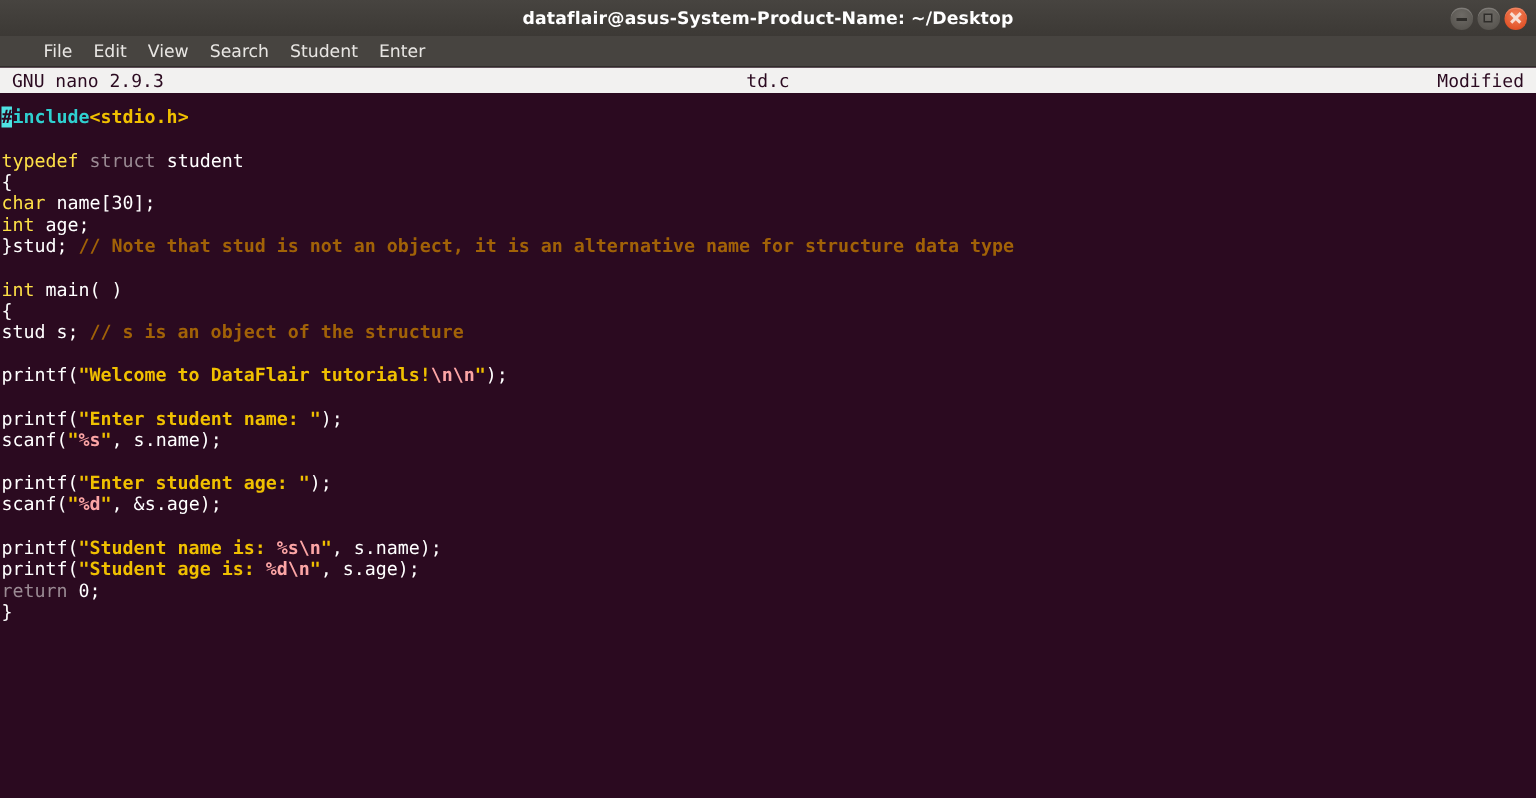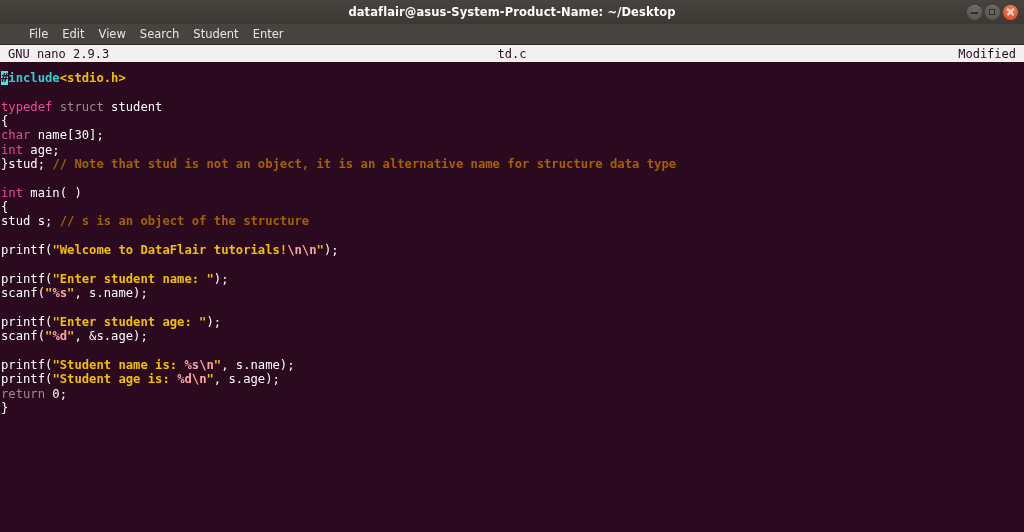--- a/index.html
+++ b/index.html
@@ -143,21 +143,21 @@
     font-size: 12.2px;
     line-height: 14.35px;
     color: #ffffff;
     white-space: pre;
   }
   .line { height: 14.35px; padding-left: 1px; }
 
   
   .tok-pre      { color: #2fd0d0; font-weight: bold; }   
   .tok-header   { color: #f0c000; font-weight: bold; }   
-  .tok-kw       { color: #ec4899; }                      
+  .tok-kw       { color: #fde047; }                      
   .tok-dim      { color: #9a8a93; }                      
   .tok-plain    { color: #ffffff; }
   .tok-comment  { color: #a16207; font-weight: bold; }
   .tok-str      { color: #f0c000; font-weight: bold; }
   .tok-esc      { color: #fca5a5; font-weight: bold; }
 
   .cursor {
     background: #4fe3e3;
     color: #2b0a20;
     font-weight: bold;

